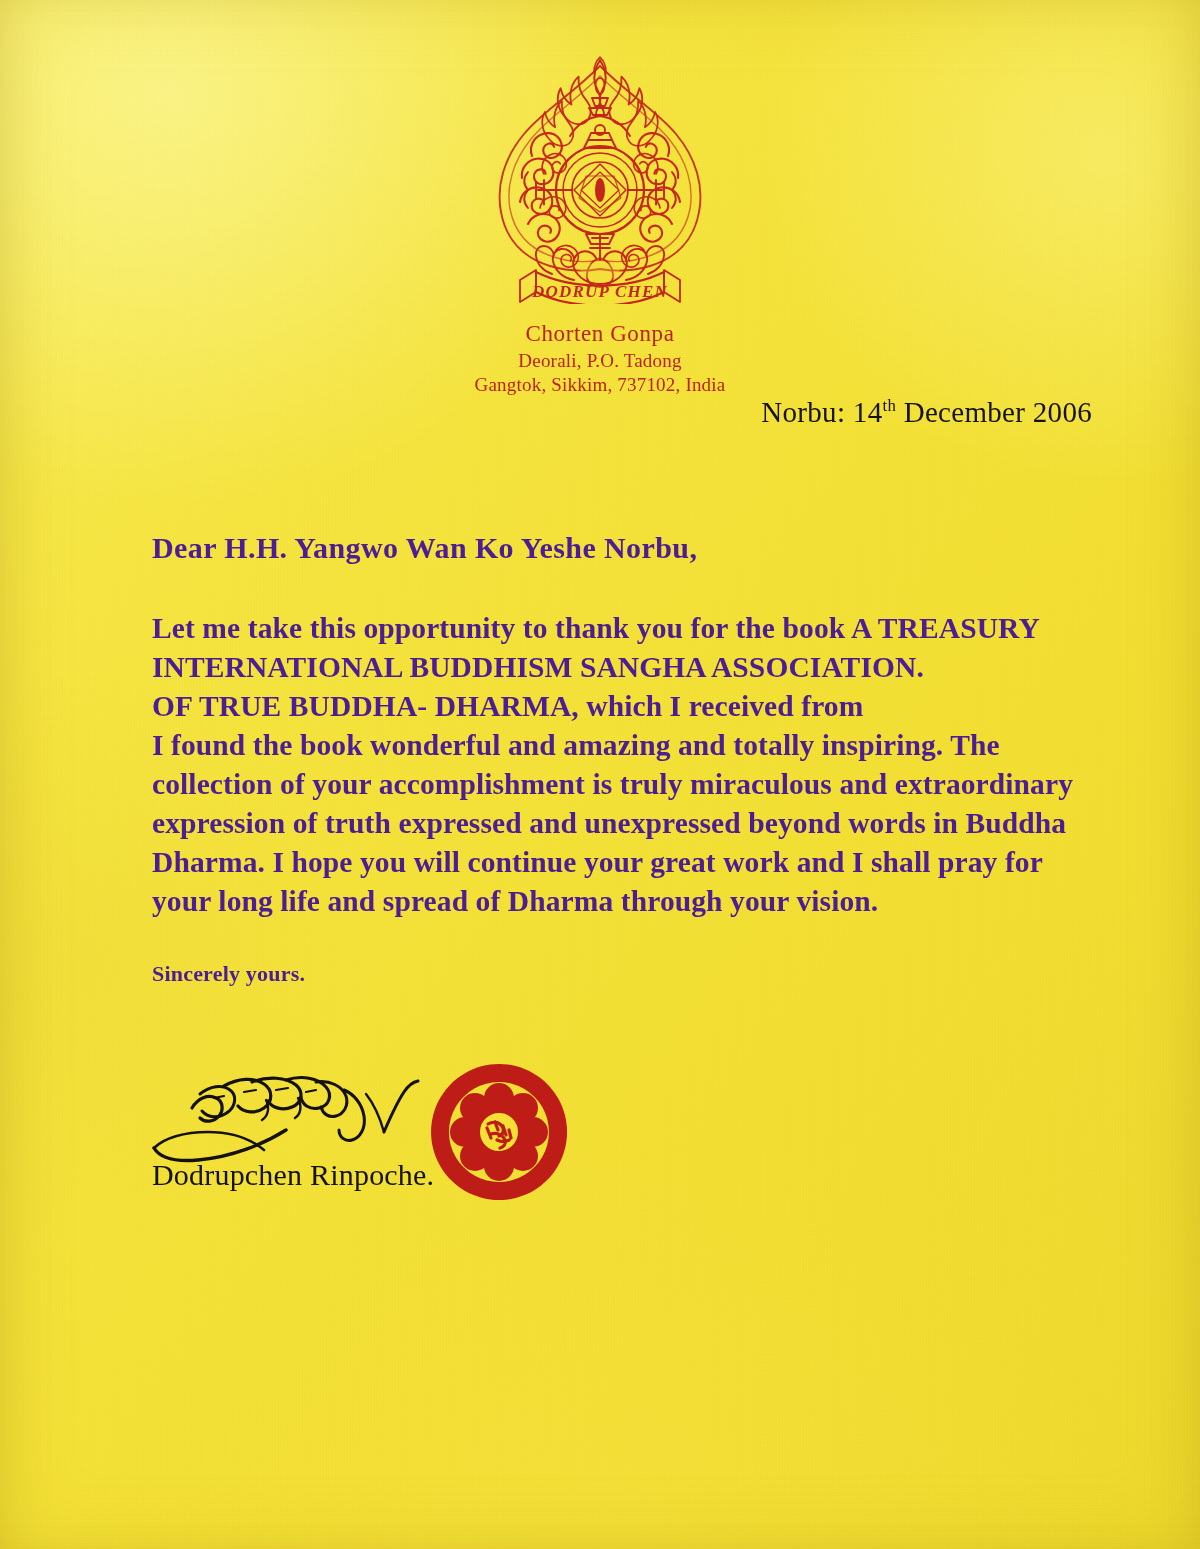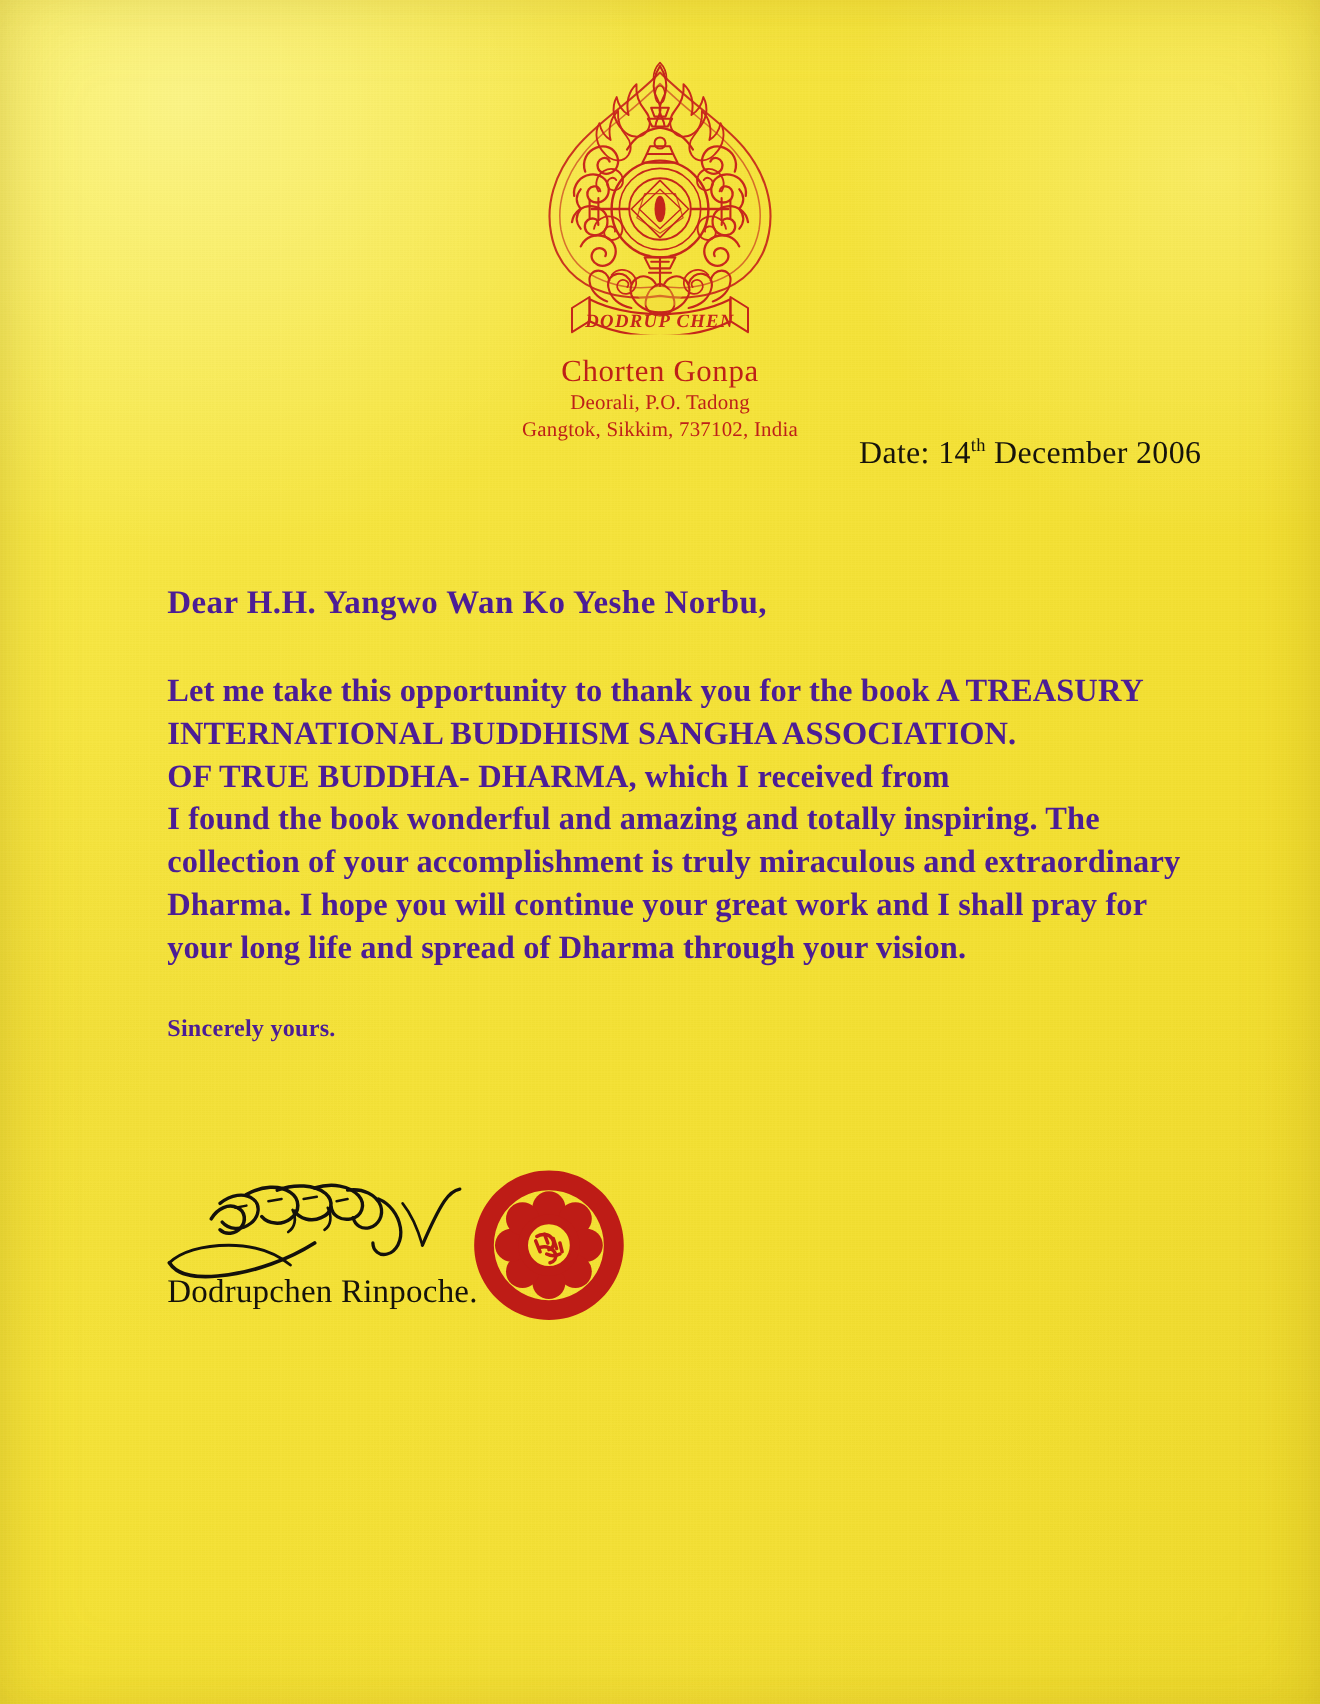--- a/index.html
+++ b/index.html
@@ -66,21 +66,21 @@
   }
   .emblem-svg { display: block; width: 100%; height: 100%; }
 
   .address-block {
     margin-top: 16px;
     color: #BE2018;
     line-height: 1.26;
     letter-spacing: 0.2px;
   }
   .addr-name {
-    font-size: 28px;
+    font-size: 23px;
     letter-spacing: 0.6px;
   }
   .addr-line {
     font-size: 19px;
   }
 
   
   .date-line {
     position: absolute;
     top: 396px;
@@ -308,32 +308,33 @@
       </svg>
     </div>
 
     <div class="address-block">
       <div class="addr-name">Chorten Gonpa</div>
       <div class="addr-line">Deorali, P.O. Tadong</div>
       <div class="addr-line">Gangtok, Sikkim, 737102, India</div>
     </div>
   </div>
 
-  <div class="date-line"><span>Date:</span>&nbsp;<span>14</span><sup>th</sup>&nbsp;<span>December 2006</span></div>
+  <div class="date-line"><span>Norbu:</span>&nbsp;<span>14</span><sup>th</sup>&nbsp;<span>December 2006</span></div>
 
   <div class="body-block">
 
     <div class="salutation">Dear H.H. Yangwo Wan Ko Yeshe Norbu,</div>
 
     <div class="para">
       <span class="ln">Let me take this opportunity to thank you for the book A TREASURY</span>
       <span class="ln">INTERNATIONAL BUDDHISM SANGHA ASSOCIATION.</span>
       <span class="ln">OF TRUE BUDDHA- DHARMA, which I received from</span>
       <span class="ln">I found the book wonderful and amazing and totally inspiring. The</span>
       <span class="ln">collection of your accomplishment is truly miraculous and extraordinary</span>
+      <span class="ln">expression of truth expressed and unexpressed beyond words in Buddha</span>
       <span class="ln">Dharma. I hope you will continue your great work and I shall pray for</span>
       <span class="ln">your long life and spread of Dharma through your vision.</span>
     </div>
 
     <div class="closing">Sincerely yours.</div>
   </div>
 
   <div class="sign-area">
 
     <svg class="signature-svg" viewBox="0 0 290 104">

